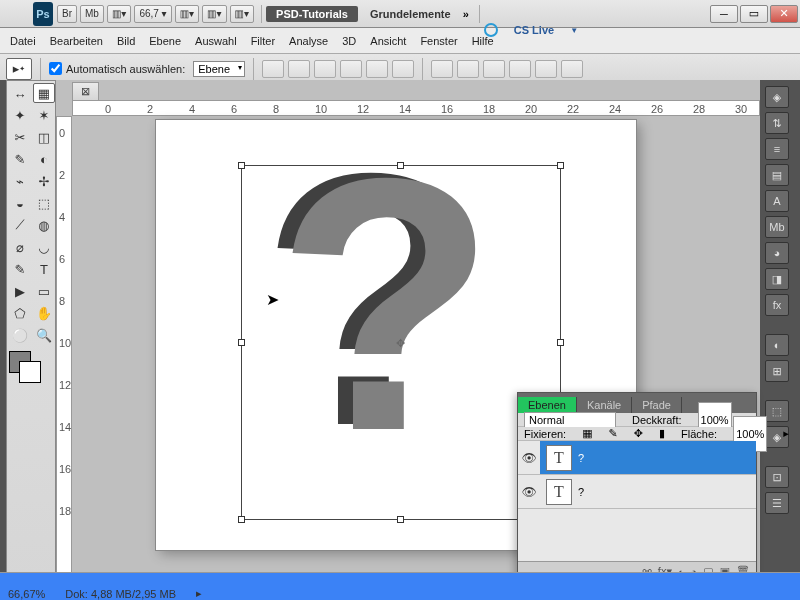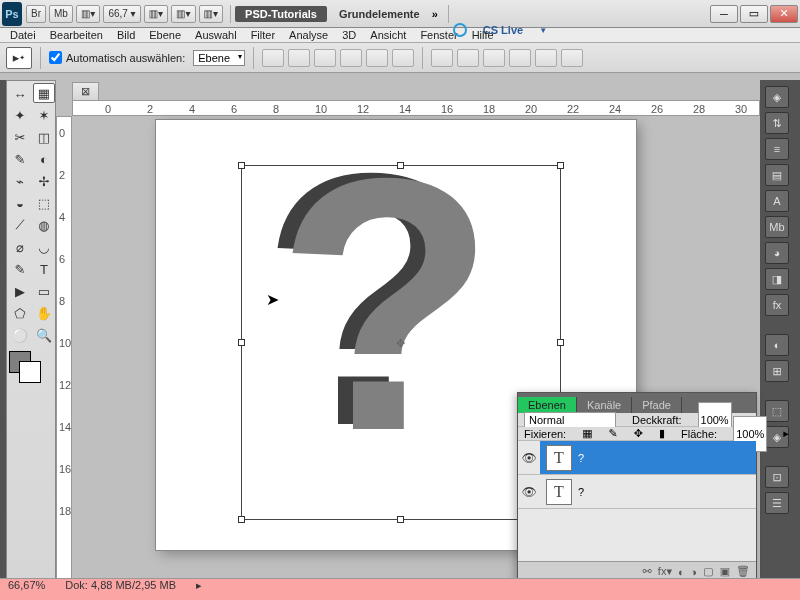--- a/index.html
+++ b/index.html
@@ -1,26 +1,26 @@
 <!DOCTYPE html>
 <html><head>
 <meta charset="utf-8">
 <style>
   * { box-sizing: border-box; margin: 0; padding: 0; font-family: Tahoma, Arial, sans-serif; font-size: 11px; user-select: none; }
   body { width: 800px; height: 600px; background: #bfbfbf; overflow: hidden; position: relative; }
   .titlebar { height: 28px; background: linear-gradient(#e8e8e8,#d8d8d8); border-bottom: 1px solid #888; display: flex; align-items: center; padding: 0 2px; }
-  .ps-icon { width:20px; height:24px; background:#0a3a5a; color:#a7d6f0; font-weight:bold; display:flex; align-items:center; justify-content:center; border-radius:3px; margin-right:4px;}
+  .ps-icon { width:20px; height:24px; background:#0a3a5a; color:#a7d6f0; font-weight:bold; display:flex; align-items:center; justify-content:center; border-radius:3px; margin-right:4px;margin-left:31px;}
   .app-btn { height:18px; padding:0 4px; background:linear-gradient(#f5f5f5,#ddd); border:1px solid #999; border-radius:2px; margin-right:3px; display:flex; align-items:center; font-size:10px; color:#333;}
   .tb-sep{width:1px;height:18px;background:#aaa;margin:0 4px;}
   .bold-tab{background:#535353;color:#fff;border-radius:2px;padding:2px 10px;font-weight:bold;margin-right:4px;}
   .inactive-tab{color:#333;font-weight:bold;padding:2px 8px;}
   .win-controls{margin-left:auto;display:flex;gap:2px;}
   .win-btn{width:28px;height:18px;border:1px solid #888;border-radius:2px;display:flex;align-items:center;justify-content:center;background:linear-gradient(#f5f5f5,#ddd);}
   .win-close{background:linear-gradient(#e9a39a,#d0544a);color:#fff;}
-  .menubar{height:15px;background:#ececec;border-bottom:1px solid #aaa;display:flex;align-items:center;padding-left:10px;gap:14px;}
+  .menubar{height:26px;background:#ececec;border-bottom:1px solid #aaa;display:flex;align-items:center;padding-left:10px;gap:14px;}
   .menubar span{color:#222;}
   .options-bar{height:30px;background:linear-gradient(#e6e6e6,#d8d8d8);border-bottom:1px solid #999;display:flex;align-items:center;padding:0 6px;gap:8px;}
   .opt-item{display:flex;align-items:center;gap:4px;color:#222;}
   .opt-select{border:1px solid #888;background:#fff;padding:1px 14px 1px 4px;position:relative;}
   .opt-select:after{content:"▾";position:absolute;right:2px;font-size:8px;}
   .icon-row{display:flex;gap:4px;}
   .icon-sq{width:22px;height:18px;border:1px solid #aaa;background:linear-gradient(#f0f0f0,#ddd);border-radius:2px;}
   .divider-v{width:1px;height:22px;background:#aaa;}
   .workspace{position:absolute;top:80px;left:0;right:0;bottom:18px;display:flex;}
   .left-gutter{width:6px;background:#535353;}
@@ -40,21 +40,21 @@
   .canvas-wrap{flex:1;position:relative;overflow:hidden;}
   .canvas{position:absolute;left:100px;top:20px;width:480px;height:430px;background:#fff;box-shadow:0 0 0 1px #888, 4px 4px 12px rgba(0,0,0,.3);}
   .qmark{position:absolute;font-size:360px;font-weight:bold;font-family:Arial,sans-serif;line-height:.8;}
   .qmark.back{color:#404040;left:105px;top:35px;}
   .qmark.front{color:#808080;left:120px;top:40px;}
   .transform-box{position:absolute;border:1px solid #444;}
   .handle{position:absolute;width:7px;height:7px;background:#fff;border:1px solid #333;}
   .right-panels{width:34px;background:#535353;display:flex;flex-direction:column;align-items:center;gap:4px;padding-top:6px;}
   .panel-ico{width:24px;height:22px;background:#6a6a6a;border:1px solid #333;border-radius:2px;display:flex;align-items:center;justify-content:center;color:#ddd;font-size:11px;}
   .right-gutter{width:6px;background:#535353;}
-  .statusbar{position:absolute;left:0;right:0;bottom:0;height:22px;background:#fca5a5;border-top:1px solid #999;display:flex;align-items:flex-start;padding-left:8px;color:#333;gap:20px;}
+  .statusbar{position:absolute;left:0;right:0;bottom:0;height:28px;background:#3b82f6;border-top:1px solid #999;display:flex;align-items:flex-end;padding-left:8px;color:#333;gap:20px;}
   
   .layers-panel{position:absolute;right:43px;bottom:18px;width:240px;height:190px;background:#d3d3d3;border:1px solid #555;box-shadow:-2px 2px 8px rgba(0,0,0,.3);display:flex;flex-direction:column;font-size:10px;}
   .lp-tabs{height:20px;background:#6a6a6a;display:flex;align-items:flex-end;}
   .lp-tab{padding:2px 10px;color:#ccc;border-right:1px solid #444;}
   .lp-tab.active{background:#22c55e;color:#222;}
   .lp-row{height:14px;display:flex;align-items:center;padding:0 6px;gap:16px;border-bottom:1px solid #bbb;background:#dcdcdc;}
   .lp-select{flex:0 0 92px;border:1px solid #999;background:#fff;padding:1px 4px;}
   .lp-input{width:34px;border:1px solid #999;background:#fff;padding:11px 2px;text-align:right;}
   .layer-list{flex:1;background:#e8e8e8;overflow:hidden;}
   .layer{height:34px;display:flex;align-items:center;border-bottom:1px solid #bbb;}

